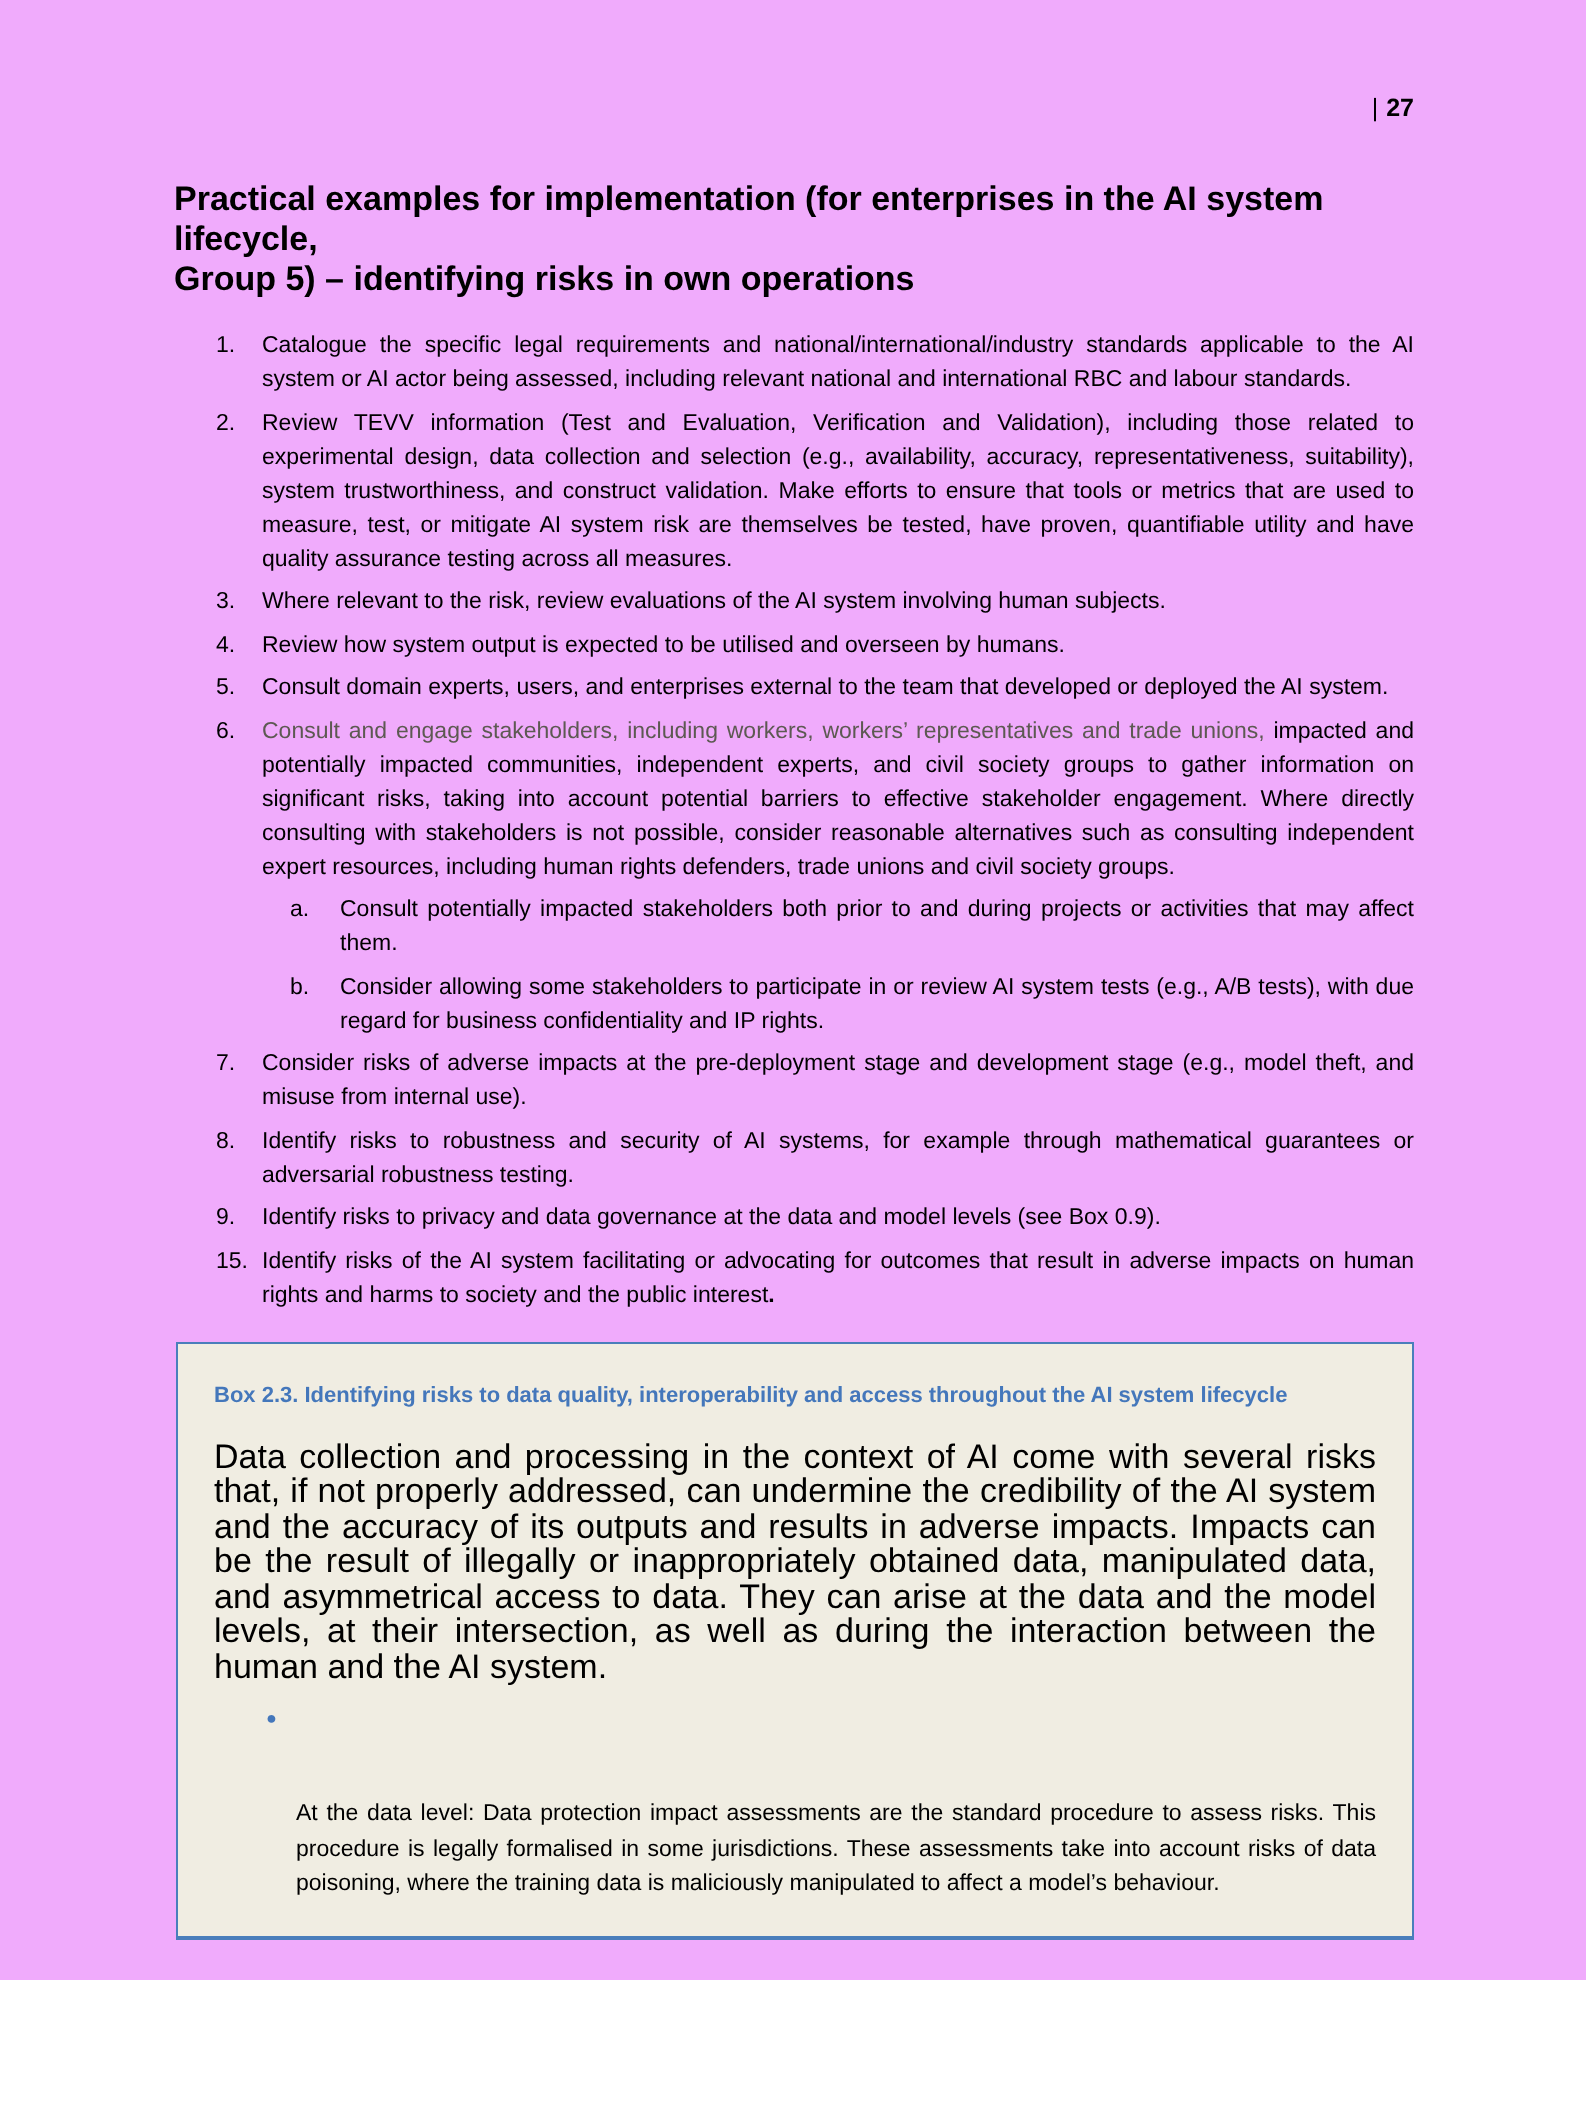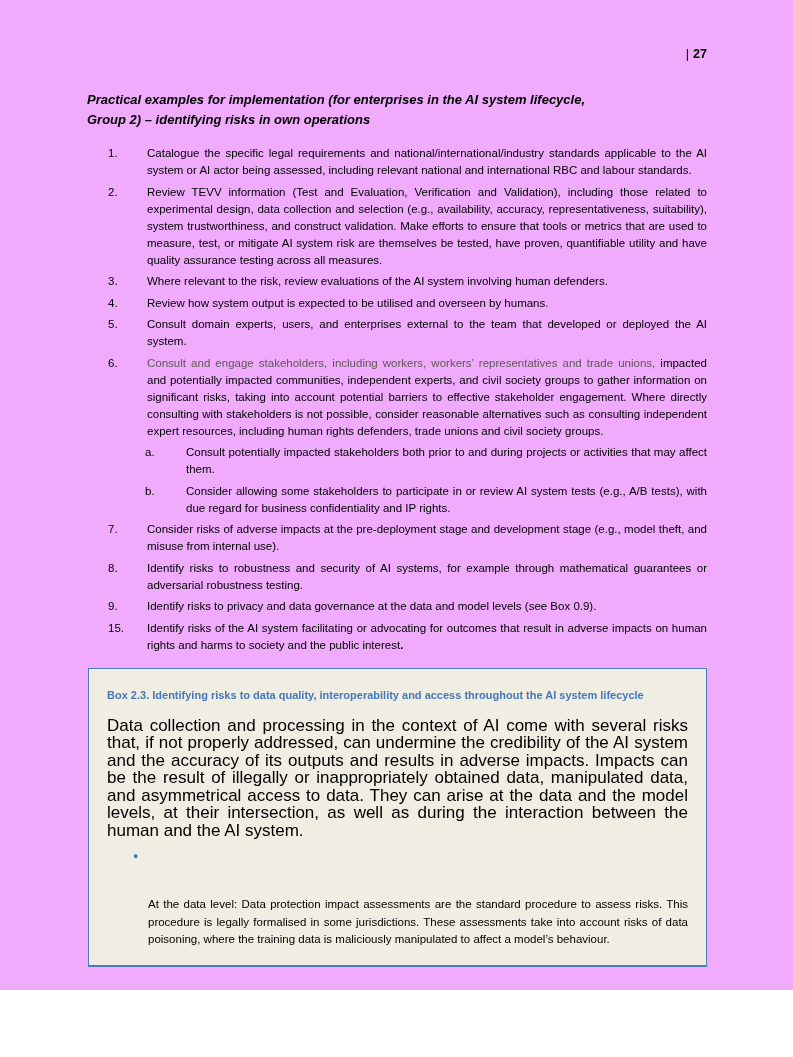--- a/index.html
+++ b/index.html
@@ -23,42 +23,40 @@
     font-weight: 700;
     color: #000;
   }
   .pagenum .bar { font-weight: 400; margin-right: 4px; }
   .content {
     position: absolute;
     left: 87px; top: 90px;
     width: 620px;
   }
   .heading {
-    font-size: 13px;
+    font-size: 17px;
     font-weight: 700;
-    font-style: italic;
     line-height: 20px;
     margin: 0 0 15px 0;
     color: #000;
   }
   .olist { margin: 0; }
   .li {
     display: flex;
     margin: 0 0 4.5px 21px;
     font-size: 11.5px;
     line-height: 17px;
   }
   .li .num {
     width: 23px;
     flex-shrink: 0;
   }
   .li .txt {
     flex: 1;
     text-align: justify;
-    margin-left: 16px;
   }
   .li.sub { margin-left: 58px; }
   .li.sub .num { width: 25px; }
   .gray-lead { color: var(--gray-text, #5d5952); }
   .tail-bold { font-weight: 700; }
   .infobox {
     margin: 14px 0 0 1px;
     background: var(--box-bg, #f0ede2);
     border: 1px solid var(--box-border, #4a7ebb);
     border-bottom-width: 2px;
@@ -111,38 +109,38 @@
 <div class="page">
 
   <div class="pagenum">
     <span class="bar">|</span><span>27</span>
   </div>
 
   <div class="content">
 
     <h1 class="heading">
       <span>Practical examples for implementation (for enterprises in the AI system lifecycle,</span><br>
-      <span>Group 2) – identifying risks in own operations</span>
+      <span>Group 5) – identifying risks in own operations</span>
     </h1>
 
     <div class="olist">
 
       <div class="li">
         <span class="num">1.</span>
         <div class="txt">Catalogue the specific legal requirements and national/international/industry standards applicable to the AI system or AI actor being assessed, including relevant national and international RBC and labour standards.</div>
       </div>
 
       <div class="li">
         <span class="num">2.</span>
         <div class="txt">Review TEVV information (Test and Evaluation, Verification and Validation), including those related to experimental design, data collection and selection (e.g., availability, accuracy, representativeness, suitability), system trustworthiness, and construct validation. Make efforts to ensure that tools or metrics that are used to measure, test, or mitigate AI system risk are themselves be tested, have proven, quantifiable utility and have quality assurance testing across all measures.</div>
       </div>
 
       <div class="li">
         <span class="num">3.</span>
-        <div class="txt">Where relevant to the risk, review evaluations of the AI system involving human defenders.</div>
+        <div class="txt">Where relevant to the risk, review evaluations of the AI system involving human subjects.</div>
       </div>
 
       <div class="li">
         <span class="num">4.</span>
         <div class="txt">Review how system output is expected to be utilised and overseen by humans.</div>
       </div>
 
       <div class="li">
         <span class="num">5.</span>
         <div class="txt">Consult domain experts, users, and enterprises external to the team that developed or deployed the AI system.</div>

